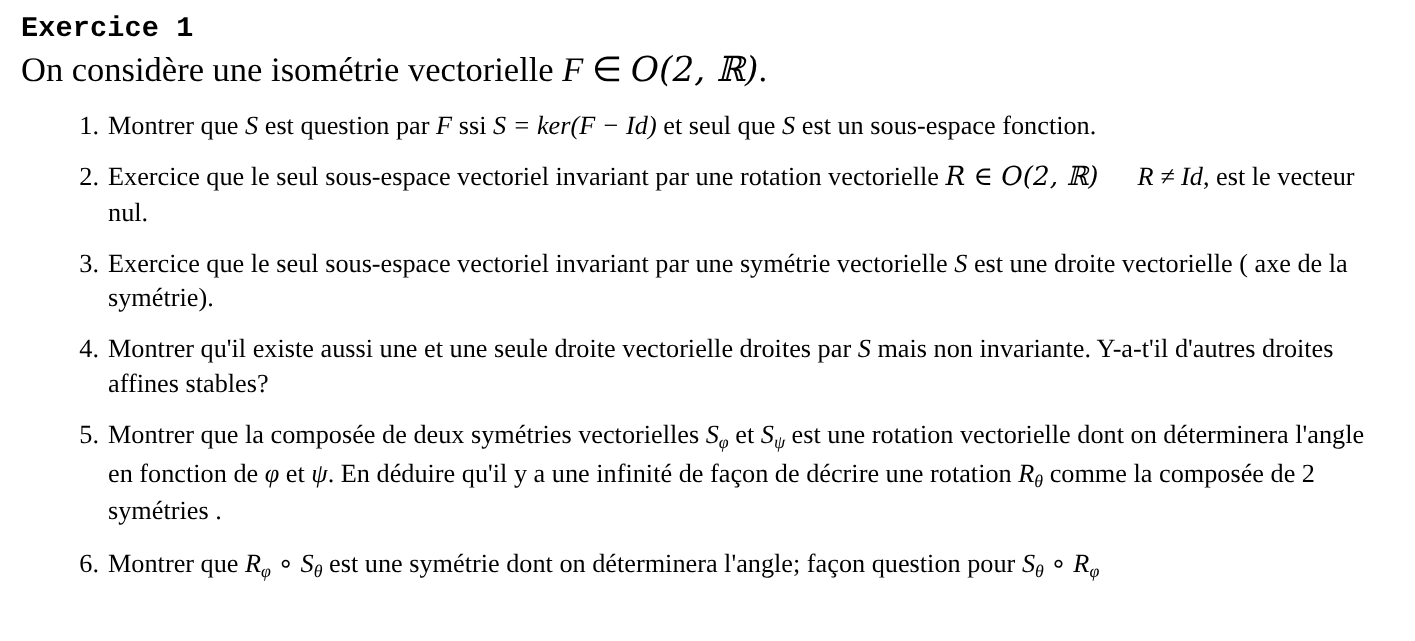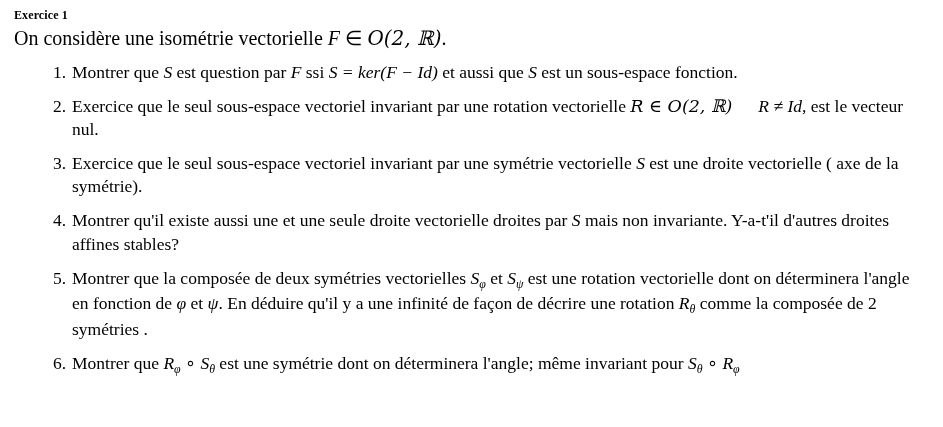--- a/index.html
+++ b/index.html
@@ -15,27 +15,28 @@
     overflow: hidden;
   }
   .page {
     position: relative;
     width: 943px;
     height: 427px;
     padding: 0;
     box-sizing: border-box;
   }
   .ex-title {
-    font-size: 12px;
+    font-size: 19px;
     font-weight: bold;
     margin: 8px 0 0 14px;
     letter-spacing: 0.1px;
+    font-family: Liberation Mono, monospace;
   }
   .intro {
-    font-size: 20px;
+    font-size: 23px;
     margin: 3px 0 0 14px;
     line-height: 1.25;
   }
   ol.qlist {
     list-style: none;
     margin: 10px 0 0 0;
     padding: 0;
   }
   ol.qlist > li {
     position: relative;
@@ -68,37 +69,37 @@
 
 <div class="page">
 
   <div class="ex-title">Exercice 1</div>
 
   <div class="intro"><span>On considère une isométrie vectorielle </span><span class="mathit">F</span><span> ∈ </span><span class="mathit bb">O(2, ℝ)</span><span>.</span></div>
 
   <ol class="qlist">
 
     <li>
-      <span class="num">1.</span><span>Montrer que </span><span class="mathit">S</span><span> est question par </span><span class="mathit">F</span><span> ssi </span><span class="mathit">S = ker(F − Id)</span><span> et aussi que </span><span class="mathit">S</span><span> est un sous-espace fonction.</span>
+      <span class="num">1.</span><span>Montrer que </span><span class="mathit">S</span><span> est question par </span><span class="mathit">F</span><span> ssi </span><span class="mathit">S = ker(F − Id)</span><span> et seul que </span><span class="mathit">S</span><span> est un sous-espace fonction.</span>
     </li>
 
     <li>
       <span class="num">2.</span><span>Exercice que le seul sous-espace vectoriel invariant par une rotation vectorielle </span><span class="mathit bb">R ∈ O(2, ℝ)</span><span class="nbsp-wide"></span><span class="mathit">R ≠ Id</span><span>, est le vecteur nul.</span>
     </li>
 
     <li>
       <span class="num">3.</span><span>Exercice que le seul sous-espace vectoriel invariant par une symétrie vectorielle </span><span class="mathit">S</span><span> est une droite vectorielle ( axe de la symétrie).</span>
     </li>
 
     <li>
       <span class="num">4.</span><span>Montrer qu'il existe aussi une et une seule droite vectorielle droites par </span><span class="mathit">S</span><span> mais non invariante. Y-a-t'il d'autres droites affines stables?</span>
     </li>
 
     <li>
       <span class="num">5.</span><span>Montrer que la composée de deux symétries vectorielles </span><span class="mathit">S</span><sub>φ</sub><span> et </span><span class="mathit">S</span><sub>ψ</sub><span> est une rotation vectorielle dont on déterminera l'angle en fonction de </span><span class="mathit">φ</span><span> et </span><span class="mathit">ψ</span><span>. En déduire qu'il y a une infinité de façon de décrire une rotation </span><span class="mathit">R</span><sub>θ</sub><span> comme la composée de 2 symétries .</span>
     </li>
 
     <li>
-      <span class="num">6.</span><span>Montrer que </span><span class="mathit">R</span><sub>φ</sub><span> ∘ </span><span class="mathit">S</span><sub>θ</sub><span> est une symétrie dont on déterminera l'angle; même invariant pour </span><span class="mathit">S</span><sub>θ</sub><span> ∘ </span><span class="mathit">R</span><sub>φ</sub>
+      <span class="num">6.</span><span>Montrer que </span><span class="mathit">R</span><sub>φ</sub><span> ∘ </span><span class="mathit">S</span><sub>θ</sub><span> est une symétrie dont on déterminera l'angle; façon question pour </span><span class="mathit">S</span><sub>θ</sub><span> ∘ </span><span class="mathit">R</span><sub>φ</sub>
     </li>
 
   </ol>
 </div>
 
 </body></html>

